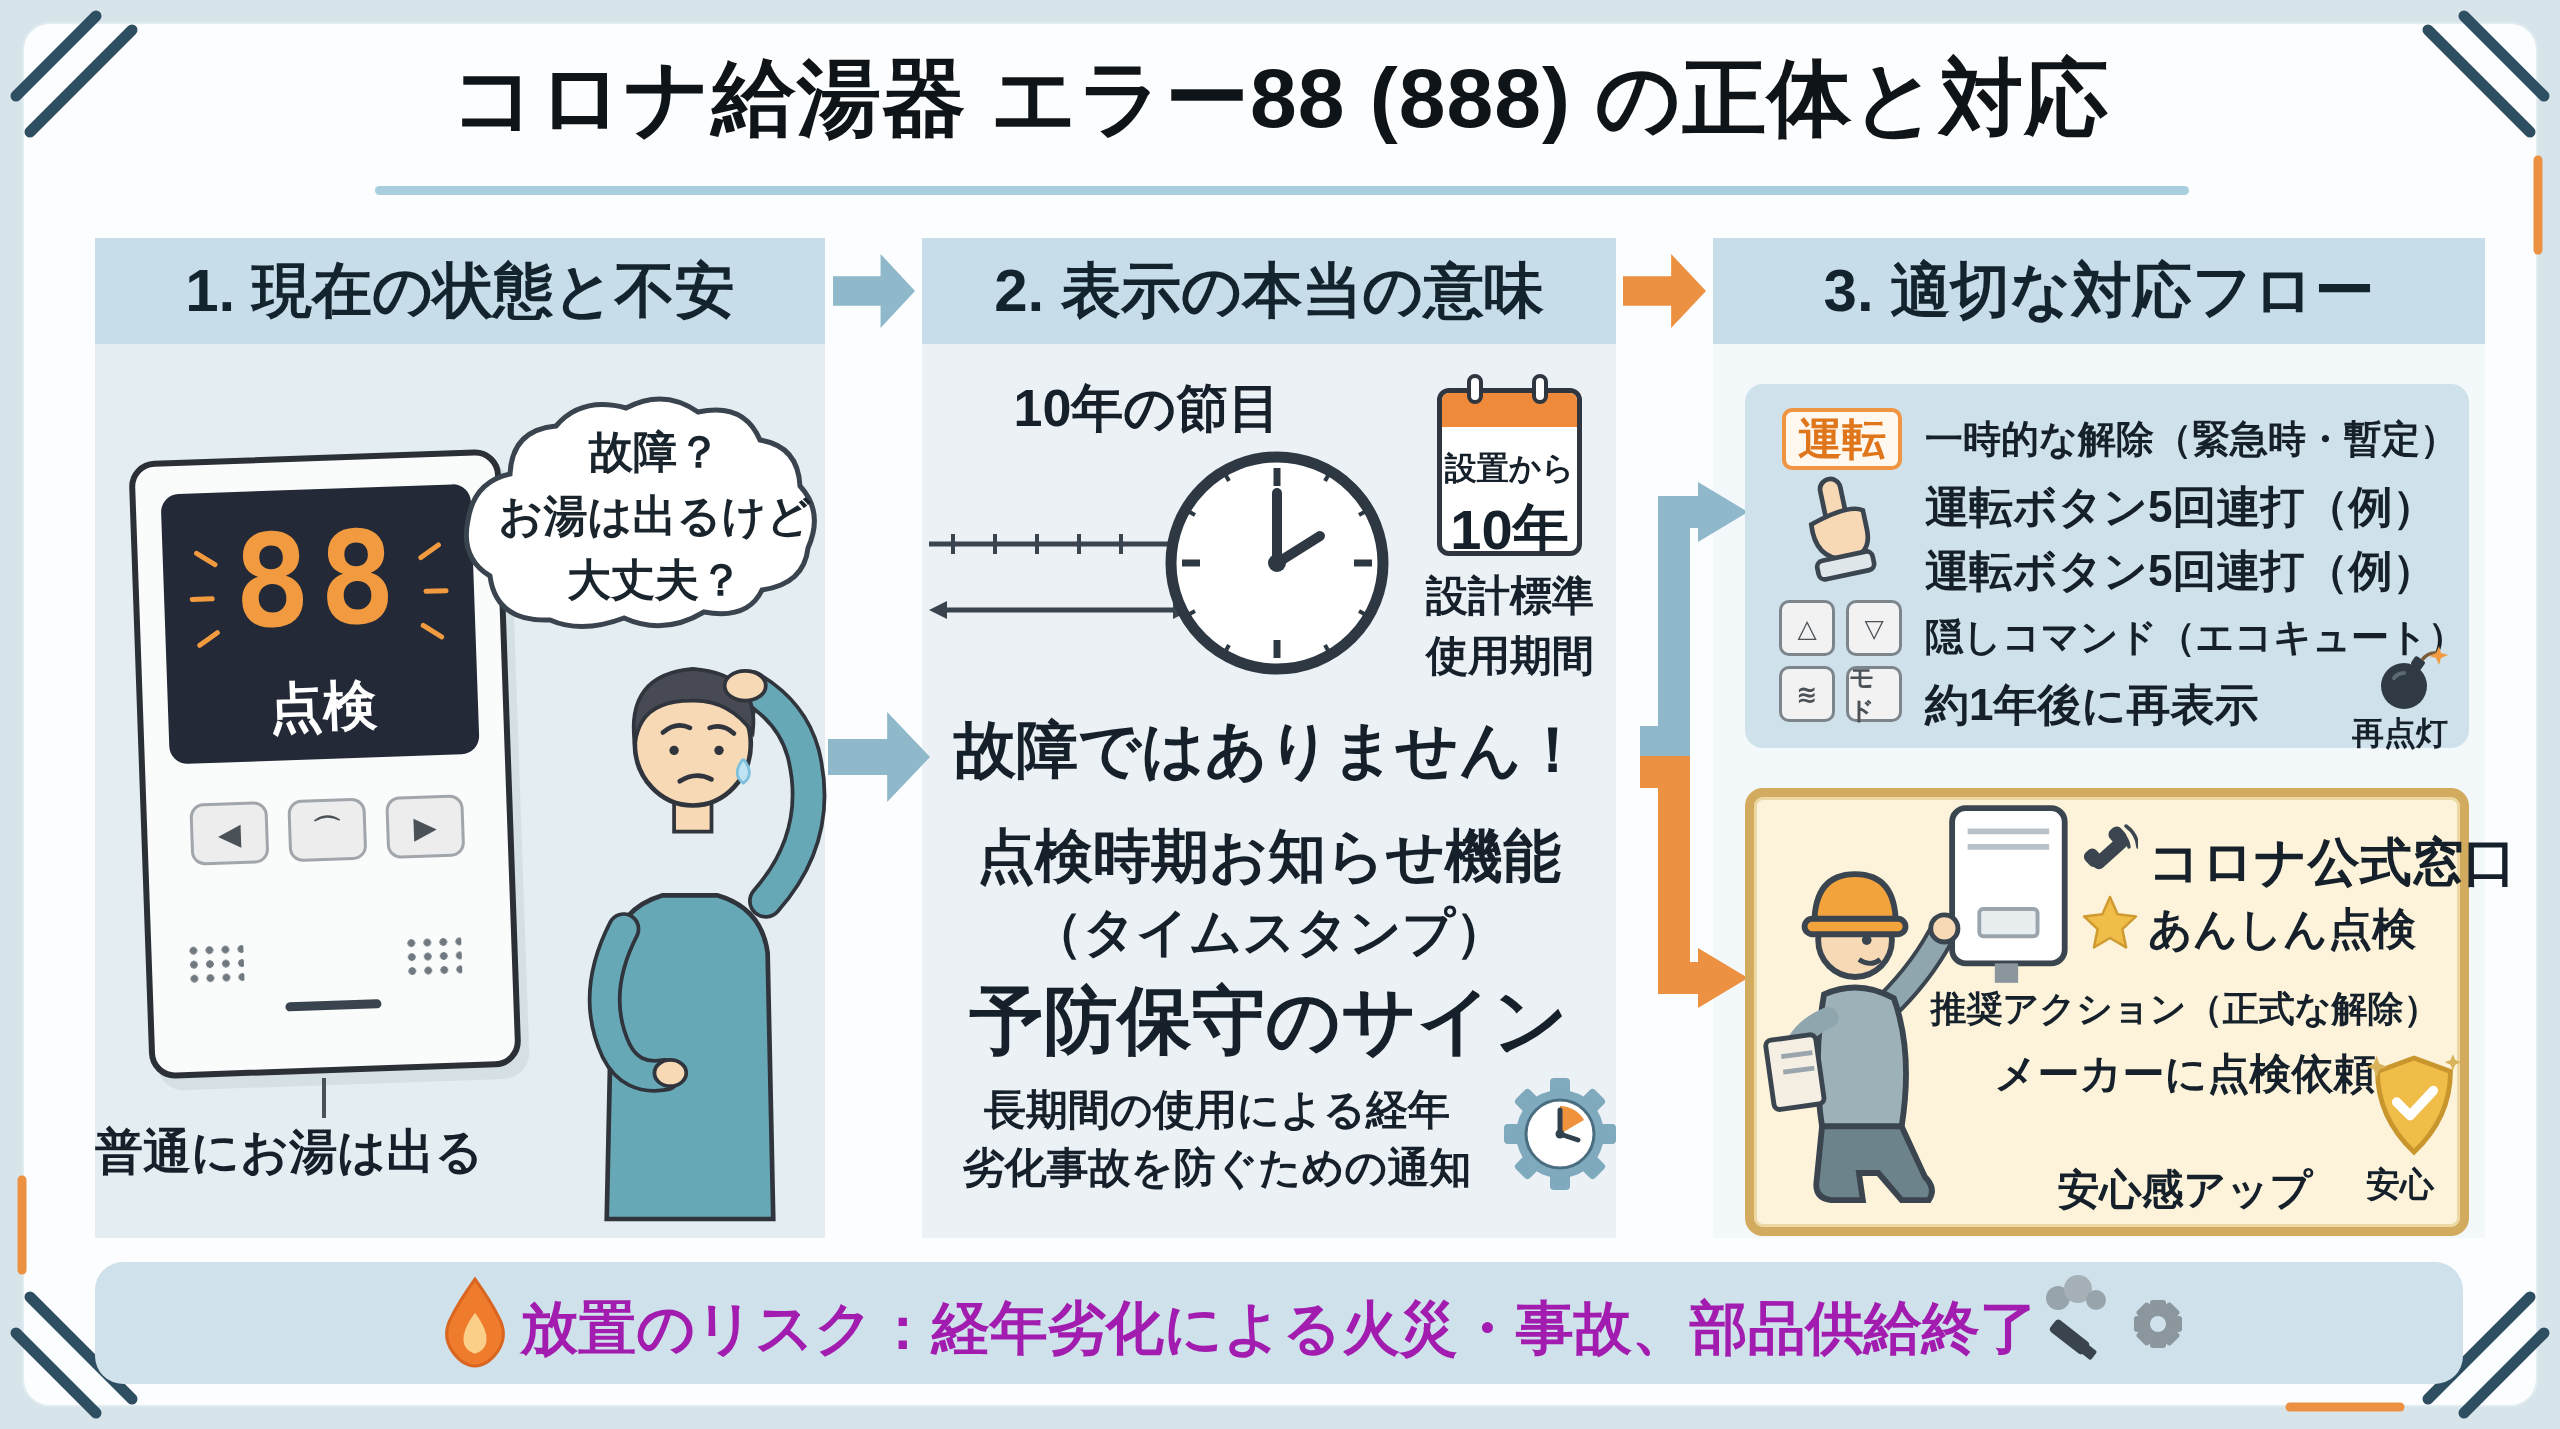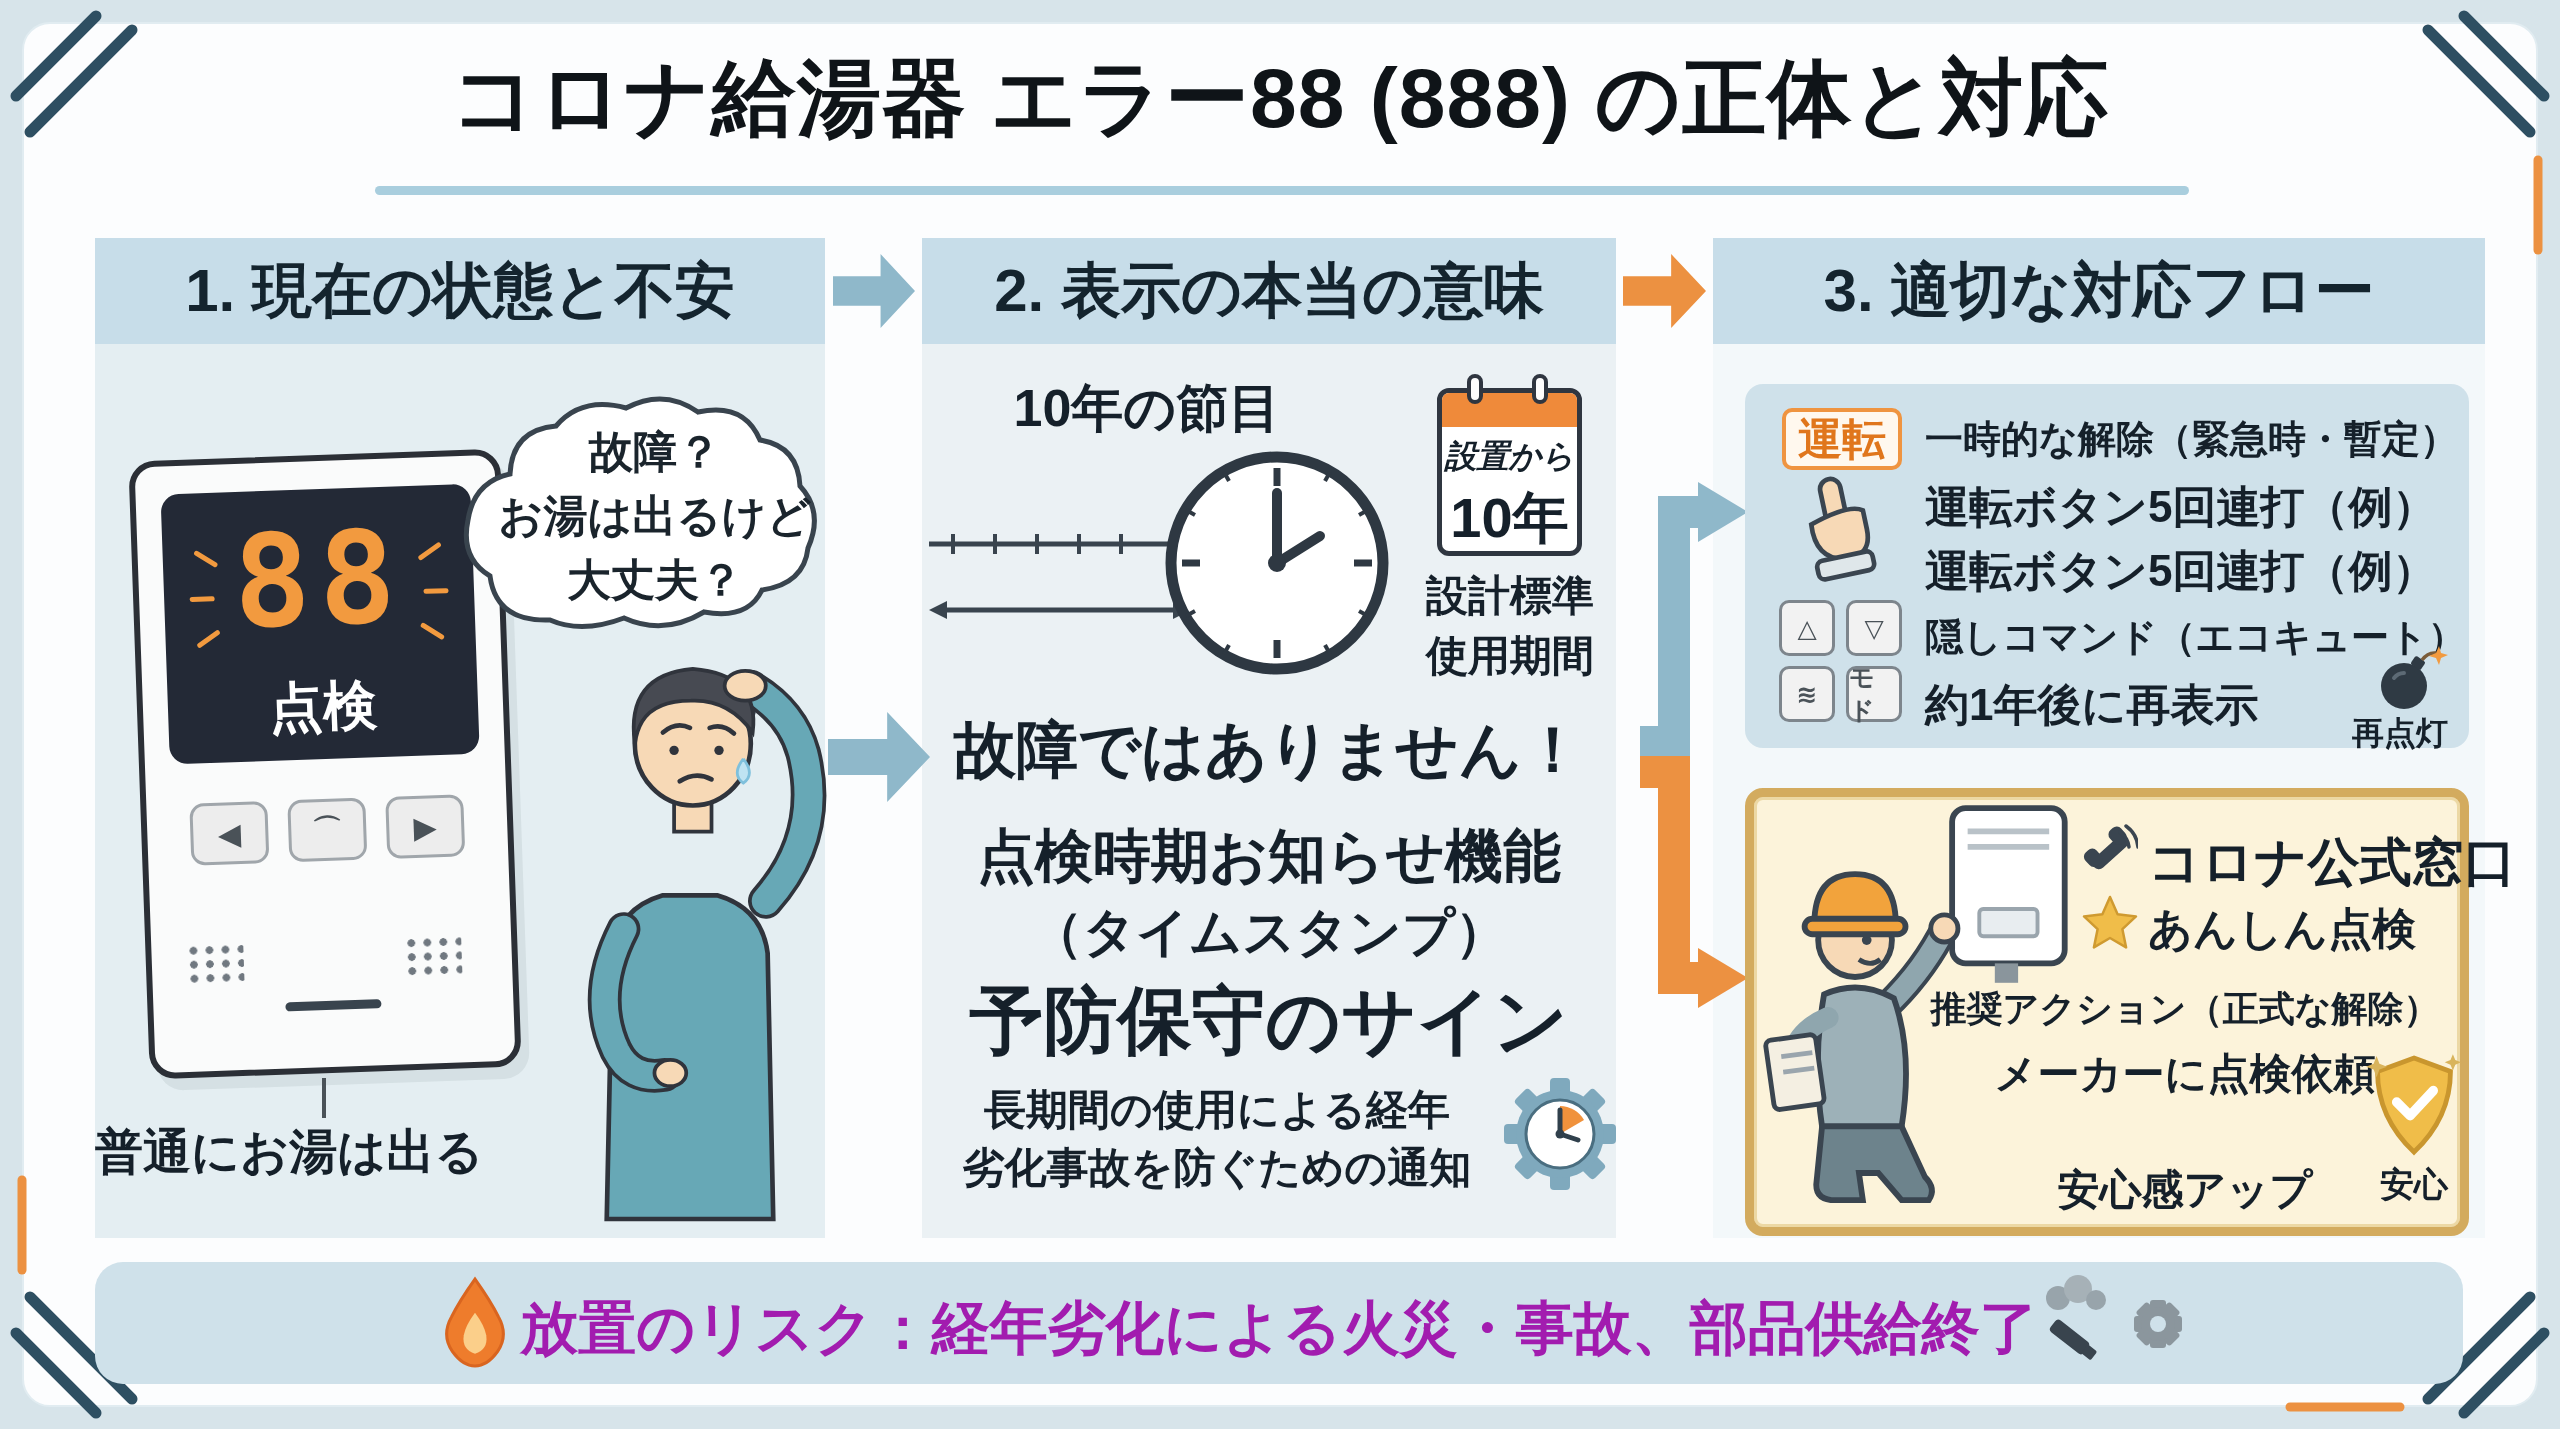--- a/index.html
+++ b/index.html
@@ -39,21 +39,21 @@
   .bubble-text { left:490px; top:420px; width:330px; text-align:center; font-size:44px; font-weight:800; line-height:1.45; color:#1a242c; }
   .trail-circle { background:#fff; border-radius:50%; }
 
   .cap-line { left:322px; top:1078px; width:4px; height:40px; background:#4a5258; }
   .c1-caption { left:95px; top:1120px; width:460px; text-align:left; font-size:48px; font-weight:700; }
 
   .c2-milestone { left:922px; top:374px; width:450px; text-align:center; font-size:52px; font-weight:800; }
   .calendar { left:1437px; top:388px; width:145px; height:168px; background:#fff; border:5px solid #2f3640; border-radius:12px; overflow:hidden; }
   .calendar-strip { height:34px; background:#ef8a3a; }
   .cal-ring { top:374px; width:16px; height:30px; background:#fdfdfd; border:4px solid #2f3640; border-radius:8px; z-index:3; }
-  .cal-top { width:100%; text-align:center; margin-top:8px; font-size:32px; font-weight:700;font-style:italic; }
+  .cal-top { width:100%; text-align:center; margin-top:20px; font-size:32px; font-weight:700; }
   .cal-val { width:100%; text-align:center; font-size:56px; font-weight:900; margin-top:2px; }
   .cal-caption { left:1380px; width:260px; text-align:center; font-size:42px; font-weight:700; }
 
   .c2-line { left:922px; width:694px; text-align:center; }
   .c2-headline { top:708px; font-size:62px; font-weight:900; }
   .c2-feature { top:818px; font-size:58px; font-weight:800; }
   .c2-feature-sub { top:898px; font-size:52px; font-weight:700; }
   .c2-sign { top:972px; font-size:74px; font-weight:900; }
   .c2-note { left:922px; width:590px; text-align:center; font-size:42px; font-weight:700; }
 
@@ -63,21 +63,21 @@
   .tbox-title { left:1925px; top:414px; font-size:38px; font-weight:800; }
   .tbox-step { left:1925px; font-size:44px; font-weight:700; }
   .mini-btn { width:56px; height:56px; background:#f2f2f2; border:3px solid #7d858c; border-radius:10px;
               display:flex; align-items:center; justify-content:center; font-size:25px; font-weight:700; color:#4a5258; }
   .relight { left:2320px; top:712px; width:160px; text-align:center; font-size:32px; font-weight:700; }
 
   .bbox { left:1745px; top:788px; width:724px; height:448px; background:#fcf3da; border:9px solid #d3ab5e; border-radius:18px;
           box-shadow:inset 0 0 0 3px #ecd8a4; }
   .bbox-line { font-weight:800; }
   .bbox-centered { left:1915px; width:540px; text-align:center; font-weight:700; }
-  .badge-label { left:2366px; top:1162px; width:96px; text-align:center; font-size:34px; font-weight:700; }
+  .badge-label { left:2366px; top:1162px; width:96px; font-size:34px; font-weight:700; }
 
   .footer-bar { left:95px; top:1262px; width:2368px; height:122px; background:#cfe1ea; border-radius:28px; }
   .footer-text { left:95px; top:1290px; width:2368px; text-align:center; font-size:58px; font-weight:900; color:#a21caf; }
 </style>
 </head>
 <body>
 
 <div class="canvas">
   <div class="panel"></div>
 

